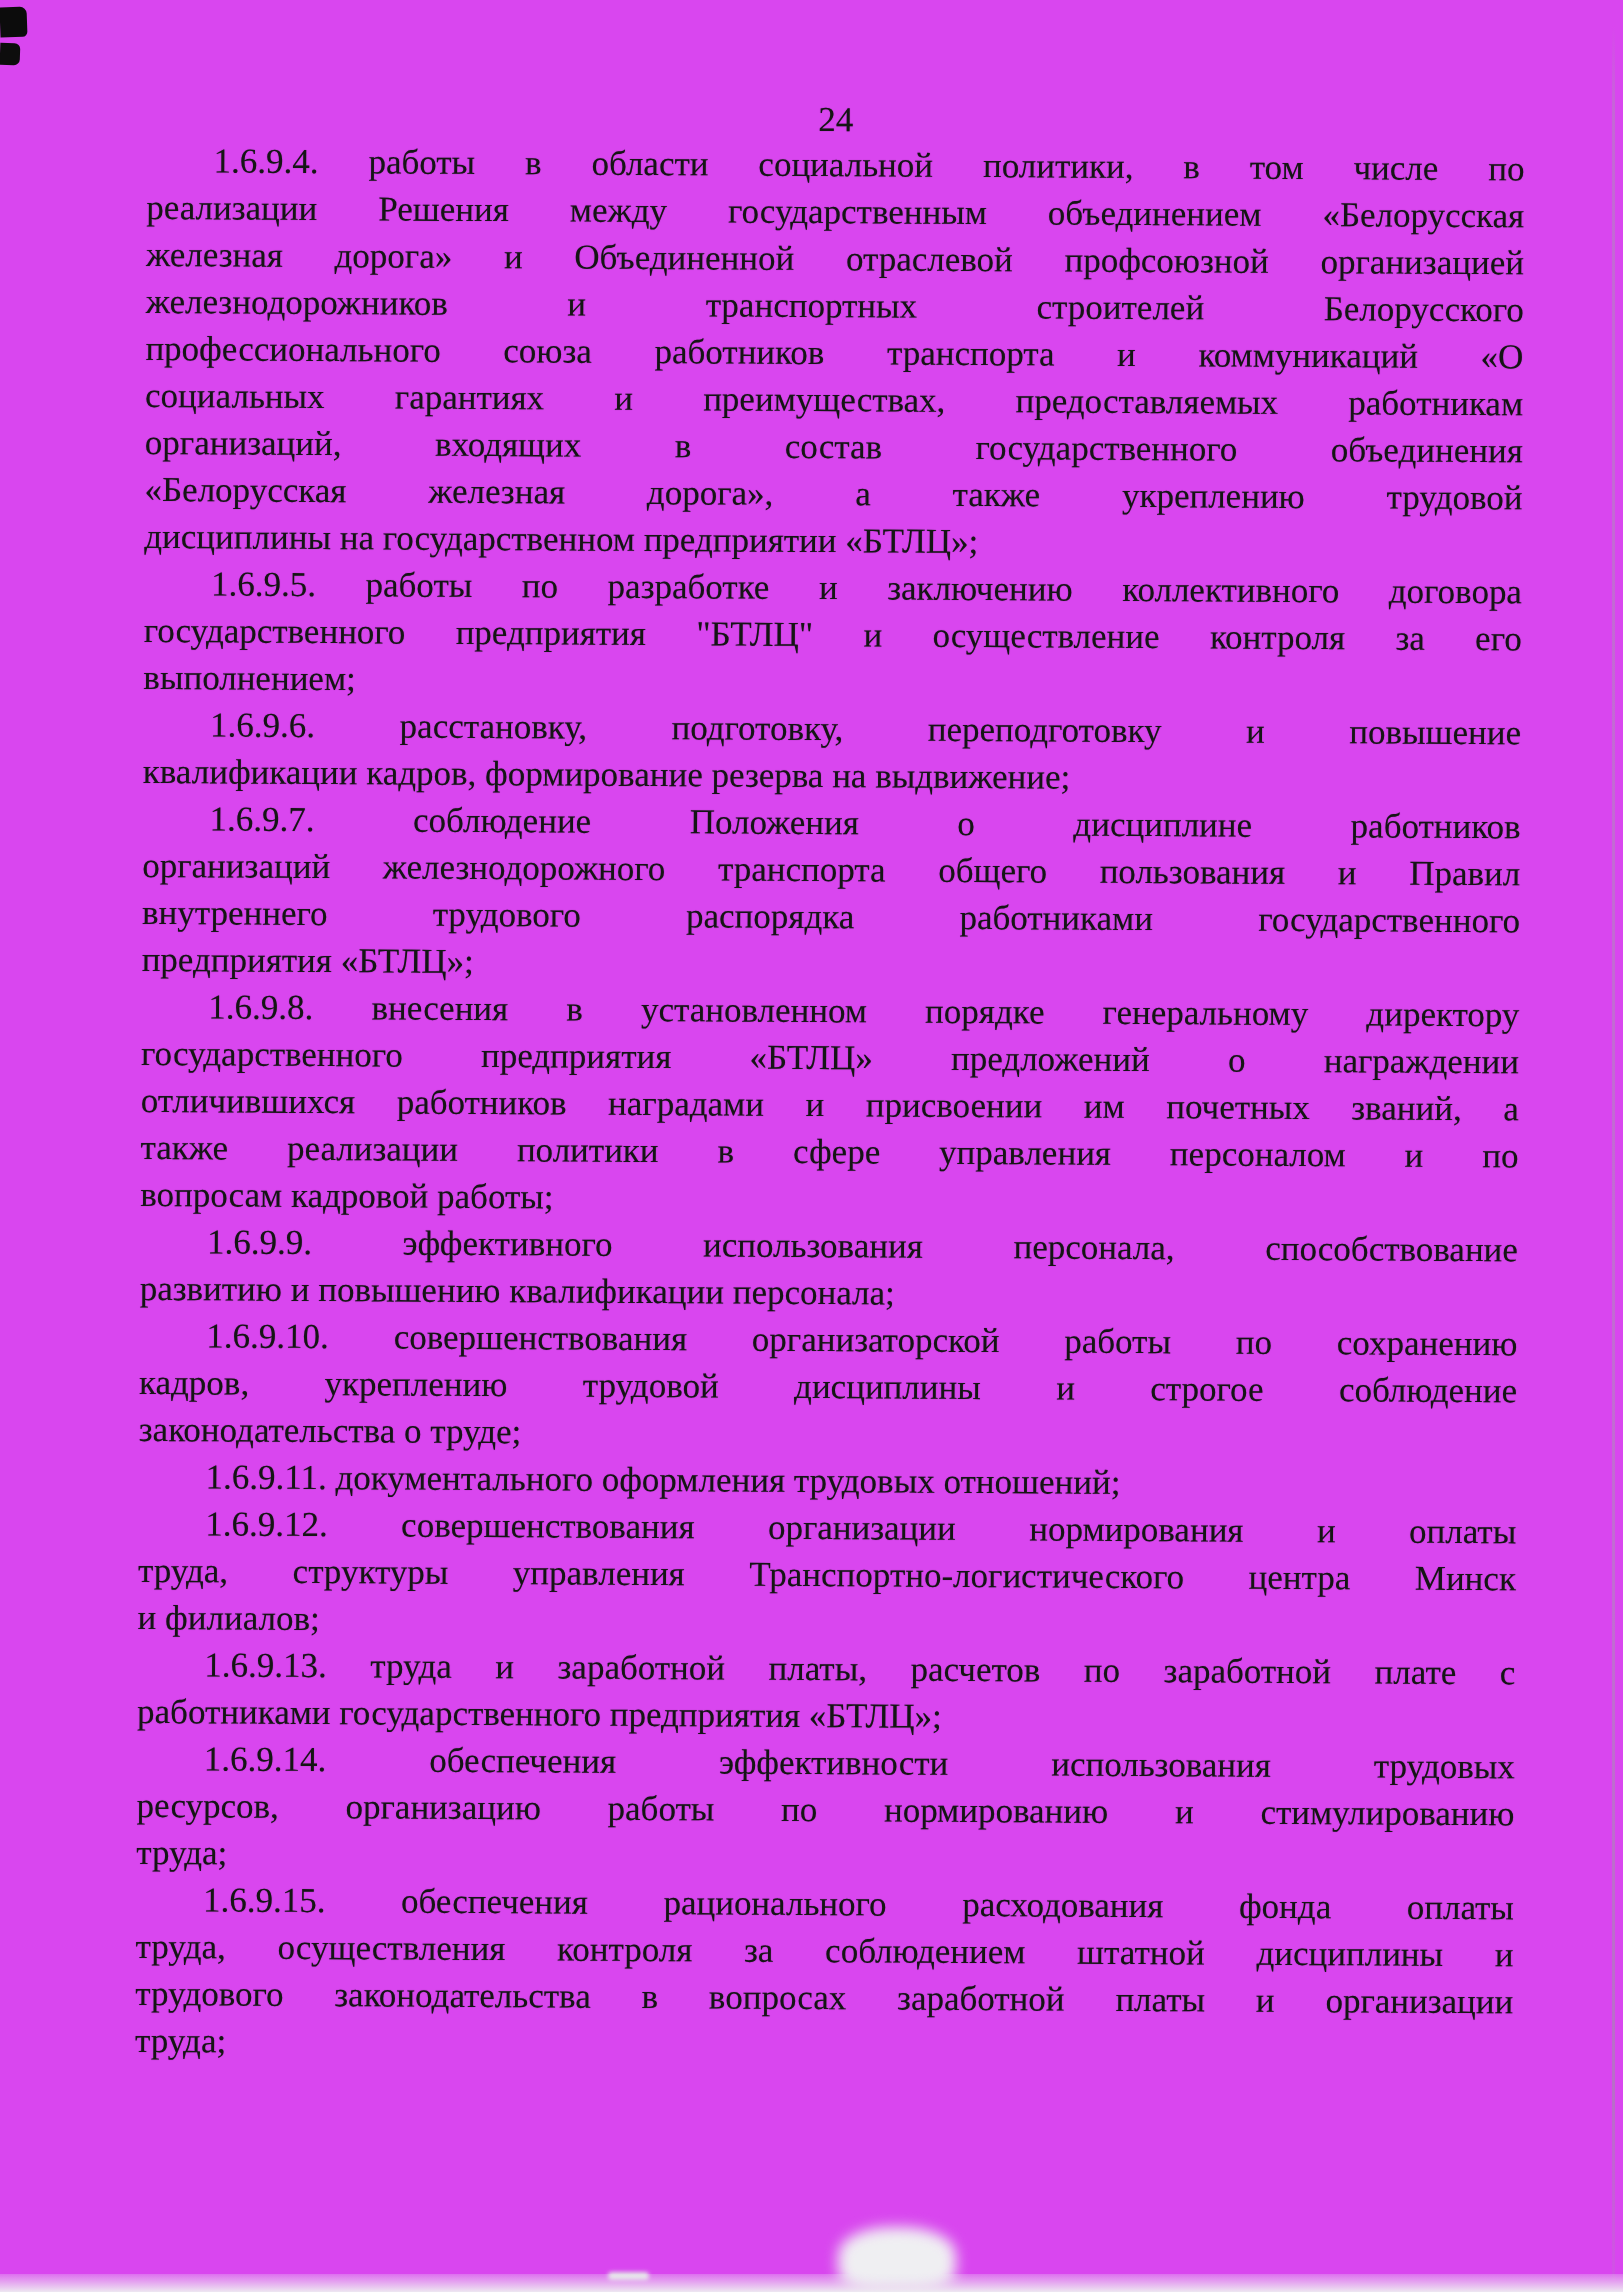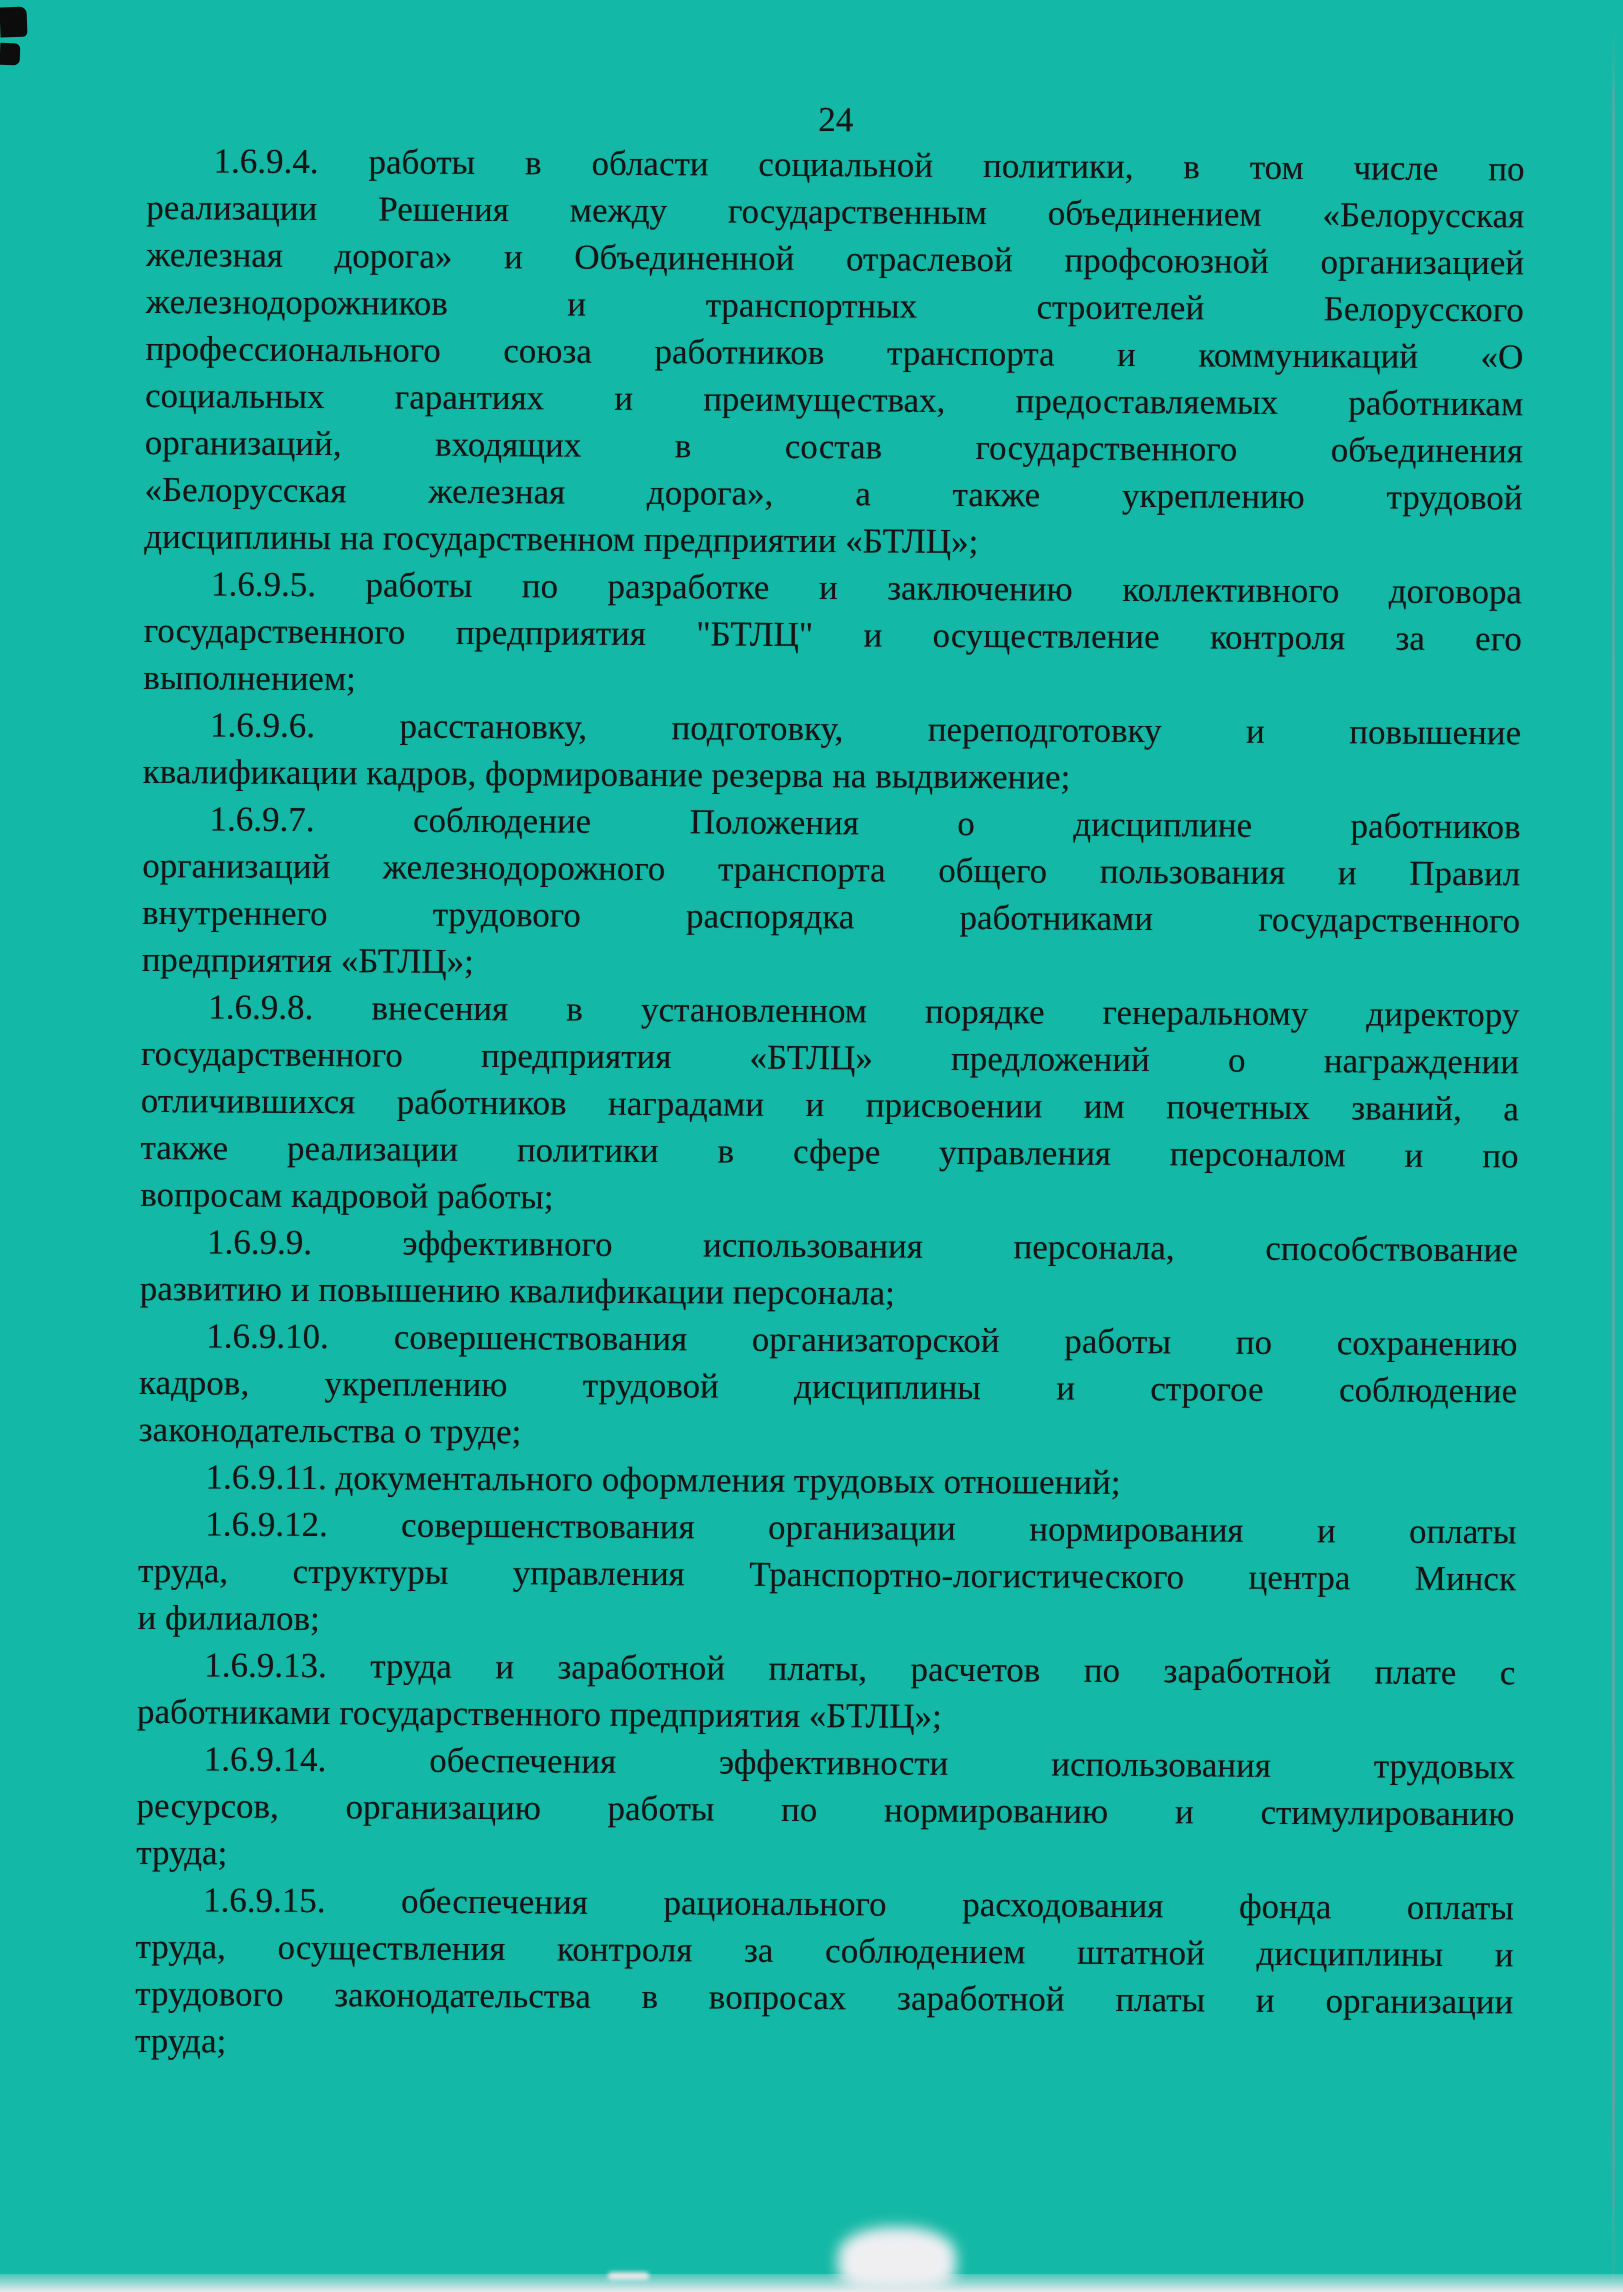--- a/index.html
+++ b/index.html
@@ -1,21 +1,21 @@
 <!DOCTYPE html>
 <html><head>
 <meta charset="utf-8">
 <style>
   html, body { margin: 0; padding: 0; background: #777; }
   .page {
     position: relative;
     width: 1623px;
     height: 2293px;
     margin: 0 auto;
-    background: #14b8a6;
+    background: #d946ef;
     overflow: hidden;
     font-family: "Liberation Serif", "DejaVu Serif", serif;
     color: #151515;
   }
   
   .scan-block {
     position: absolute;
     left: 147px;
     top: 94px;
     width: 1378px;

